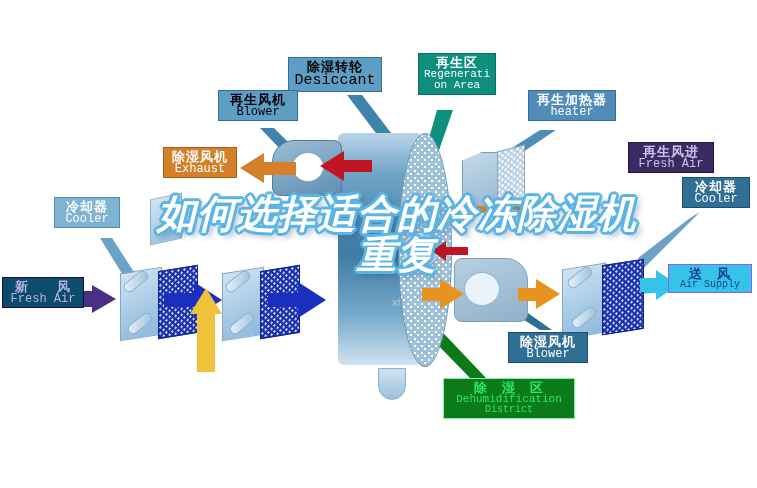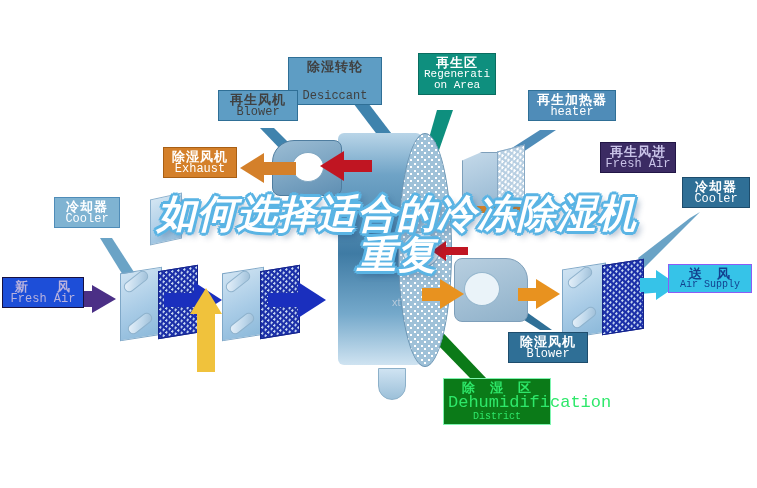--- a/index.html
+++ b/index.html
@@ -6,29 +6,29 @@
   body{width:757px;height:488px;overflow:hidden;font-family:"Liberation Serif",serif;}
   #stage{position:relative;width:757px;height:488px;background:#fff;overflow:hidden;}
 
   
   .lbl{position:absolute;box-sizing:border-box;text-align:center;line-height:1.02;
        padding:2px 4px;white-space:nowrap;}
   .lbl .cn{display:block;font-family:"Liberation Serif",serif;font-weight:700;letter-spacing:1px;}
   .lbl .en{display:block;font-family:"Liberation Mono","DejaVu Sans Mono",monospace;letter-spacing:0px;}
 
   
-  .lb-blue  {background:#5e9dc4;color:#404040;border:1px solid #2f6f96;}
+  .lb-blue  {background:#5e9dc4;color:#000000;border:1px solid #2f6f96;}
   .lb-blue2 {background:#4f8cb8;color:#ffffff;border:1px solid #2f6f96;}
   .lb-lblue {background:#7fb3d2;color:#ffffff;border:1px solid #4f8cb8;}
   .lb-teal  {background:#0e8f7e;color:#ffffff;border:1px solid #0a6d60;}
   .lb-green {background:#0b7a18;color:#2ee86a;border:1px solid #7ff5b0;}
   .lb-cyan  {background:#36c3e8;color:#12408f;border:1px solid #8b5cf6;}
   .lb-orange{background:#d4802a;color:#ffffff;border:1px solid #a85f14;}
   .lb-purple{background:#3b2b63;color:#c9c3e8;border:1px solid #221646;}
-  .lb-navy  {background:#1d4ed8;color:#b9b2dd;border:1px solid #171040;}
+  .lb-navy  {background:#0c4a6e;color:#b9b2dd;border:1px solid #171040;}
   .lb-yellow{background:#f5c718;color:#1b1b1b;border:2px solid #0f7a3c;}
   .lb-dblue {background:#2f6f96;color:#ffffff;border:1px solid #1d4c6c;}
 
   
   .leader{position:absolute;}
 
   
   .part{position:absolute;}
 
   .coil{position:absolute;background:linear-gradient(160deg,#cfe3f2 0%,#a8cbe6 55%,#8cb9da 100%);
@@ -183,40 +183,40 @@
     <div class="head" style="left:0;top:-5px;border-top:15px solid transparent;border-bottom:15px solid transparent;border-right:24px solid #c01522;"></div>
   </div>
 
   <div class="ar" style="left:432px;top:244px;">
     <div class="shaft" style="left:10px;top:3px;width:26px;height:8px;background:#c01522;"></div>
     <div class="head" style="left:0;top:-3px;border-top:10px solid transparent;border-bottom:10px solid transparent;border-right:14px solid #c01522;"></div>
   </div>
 
   <div class="lbl lb-blue" style="left:288px;top:57px;width:94px;font-size:13px;">
     <span class="cn">除湿转轮</span>
-    <span class="en" style="font-size:12px;margin-top:17px;">Desiccant</span>
+    <span class="en" style="font-size:15px;">Desiccant</span>
   </div>
 
   <div class="lbl lb-blue" style="left:218px;top:90px;width:80px;font-size:13px;">
     <span class="cn">再生风机</span>
     <span class="en" style="font-size:12px;">Blower</span>
   </div>
 
   <div class="lbl lb-blue2" style="left:528px;top:90px;width:88px;font-size:13px;">
     <span class="cn">再生加热器</span>
     <span class="en" style="font-size:12px;">heater</span>
   </div>
 
   <div class="lbl lb-teal" style="left:418px;top:53px;width:78px;font-size:13px;">
     <span class="cn">再生区</span>
     <span class="en" style="font-size:11px;">Regenerati</span>
     <span class="en" style="font-size:11px;">on Area</span>
   </div>
 
-  <div class="lbl lb-purple" style="left:600px;top:142px;width:76px;font-size:13px;">
+  <div class="lbl lb-purple" style="left:628px;top:142px;width:86px;font-size:13px;">
     <span class="cn">再生风进</span>
     <span class="en" style="font-size:12px;">Fresh Air</span>
   </div>
 
   <div class="lbl lb-dblue" style="left:682px;top:177px;width:68px;font-size:13px;">
     <span class="cn">冷却器</span>
     <span class="en" style="font-size:12px;">Cooler</span>
   </div>
 
   <div class="lbl lb-lblue" style="left:54px;top:197px;width:66px;font-size:13px;">
@@ -233,23 +233,23 @@
     <span class="cn">新　　风</span>
     <span class="en" style="font-size:12px;">Fresh Air</span>
   </div>
 
 
   <div class="lbl lb-dblue" style="left:508px;top:332px;width:80px;font-size:13px;">
     <span class="cn">除湿风机</span>
     <span class="en" style="font-size:12px;">Blower</span>
   </div>
 
-  <div class="lbl lb-green" style="left:443px;top:378px;width:108px;font-size:13px;">
+  <div class="lbl lb-green" style="left:443px;top:378px;width:132px;font-size:13px;">
     <span class="cn">除　湿　区</span>
-    <span class="en" style="font-size:17px;">Dehumidification</span>
+    <span class="en" style="font-size:11px;">Dehumidification</span>
     <span class="en" style="font-size:10px;">District</span>
   </div>
 
   <div class="lbl lb-cyan" style="left:668px;top:264px;width:84px;font-size:13px;">
     <span class="cn">送　风</span>
     <span class="en" style="font-size:10px;">Air Supply</span>
   </div>
 
   <div id="title">
     <span>如何选择适合的冷冻除湿机</span>

